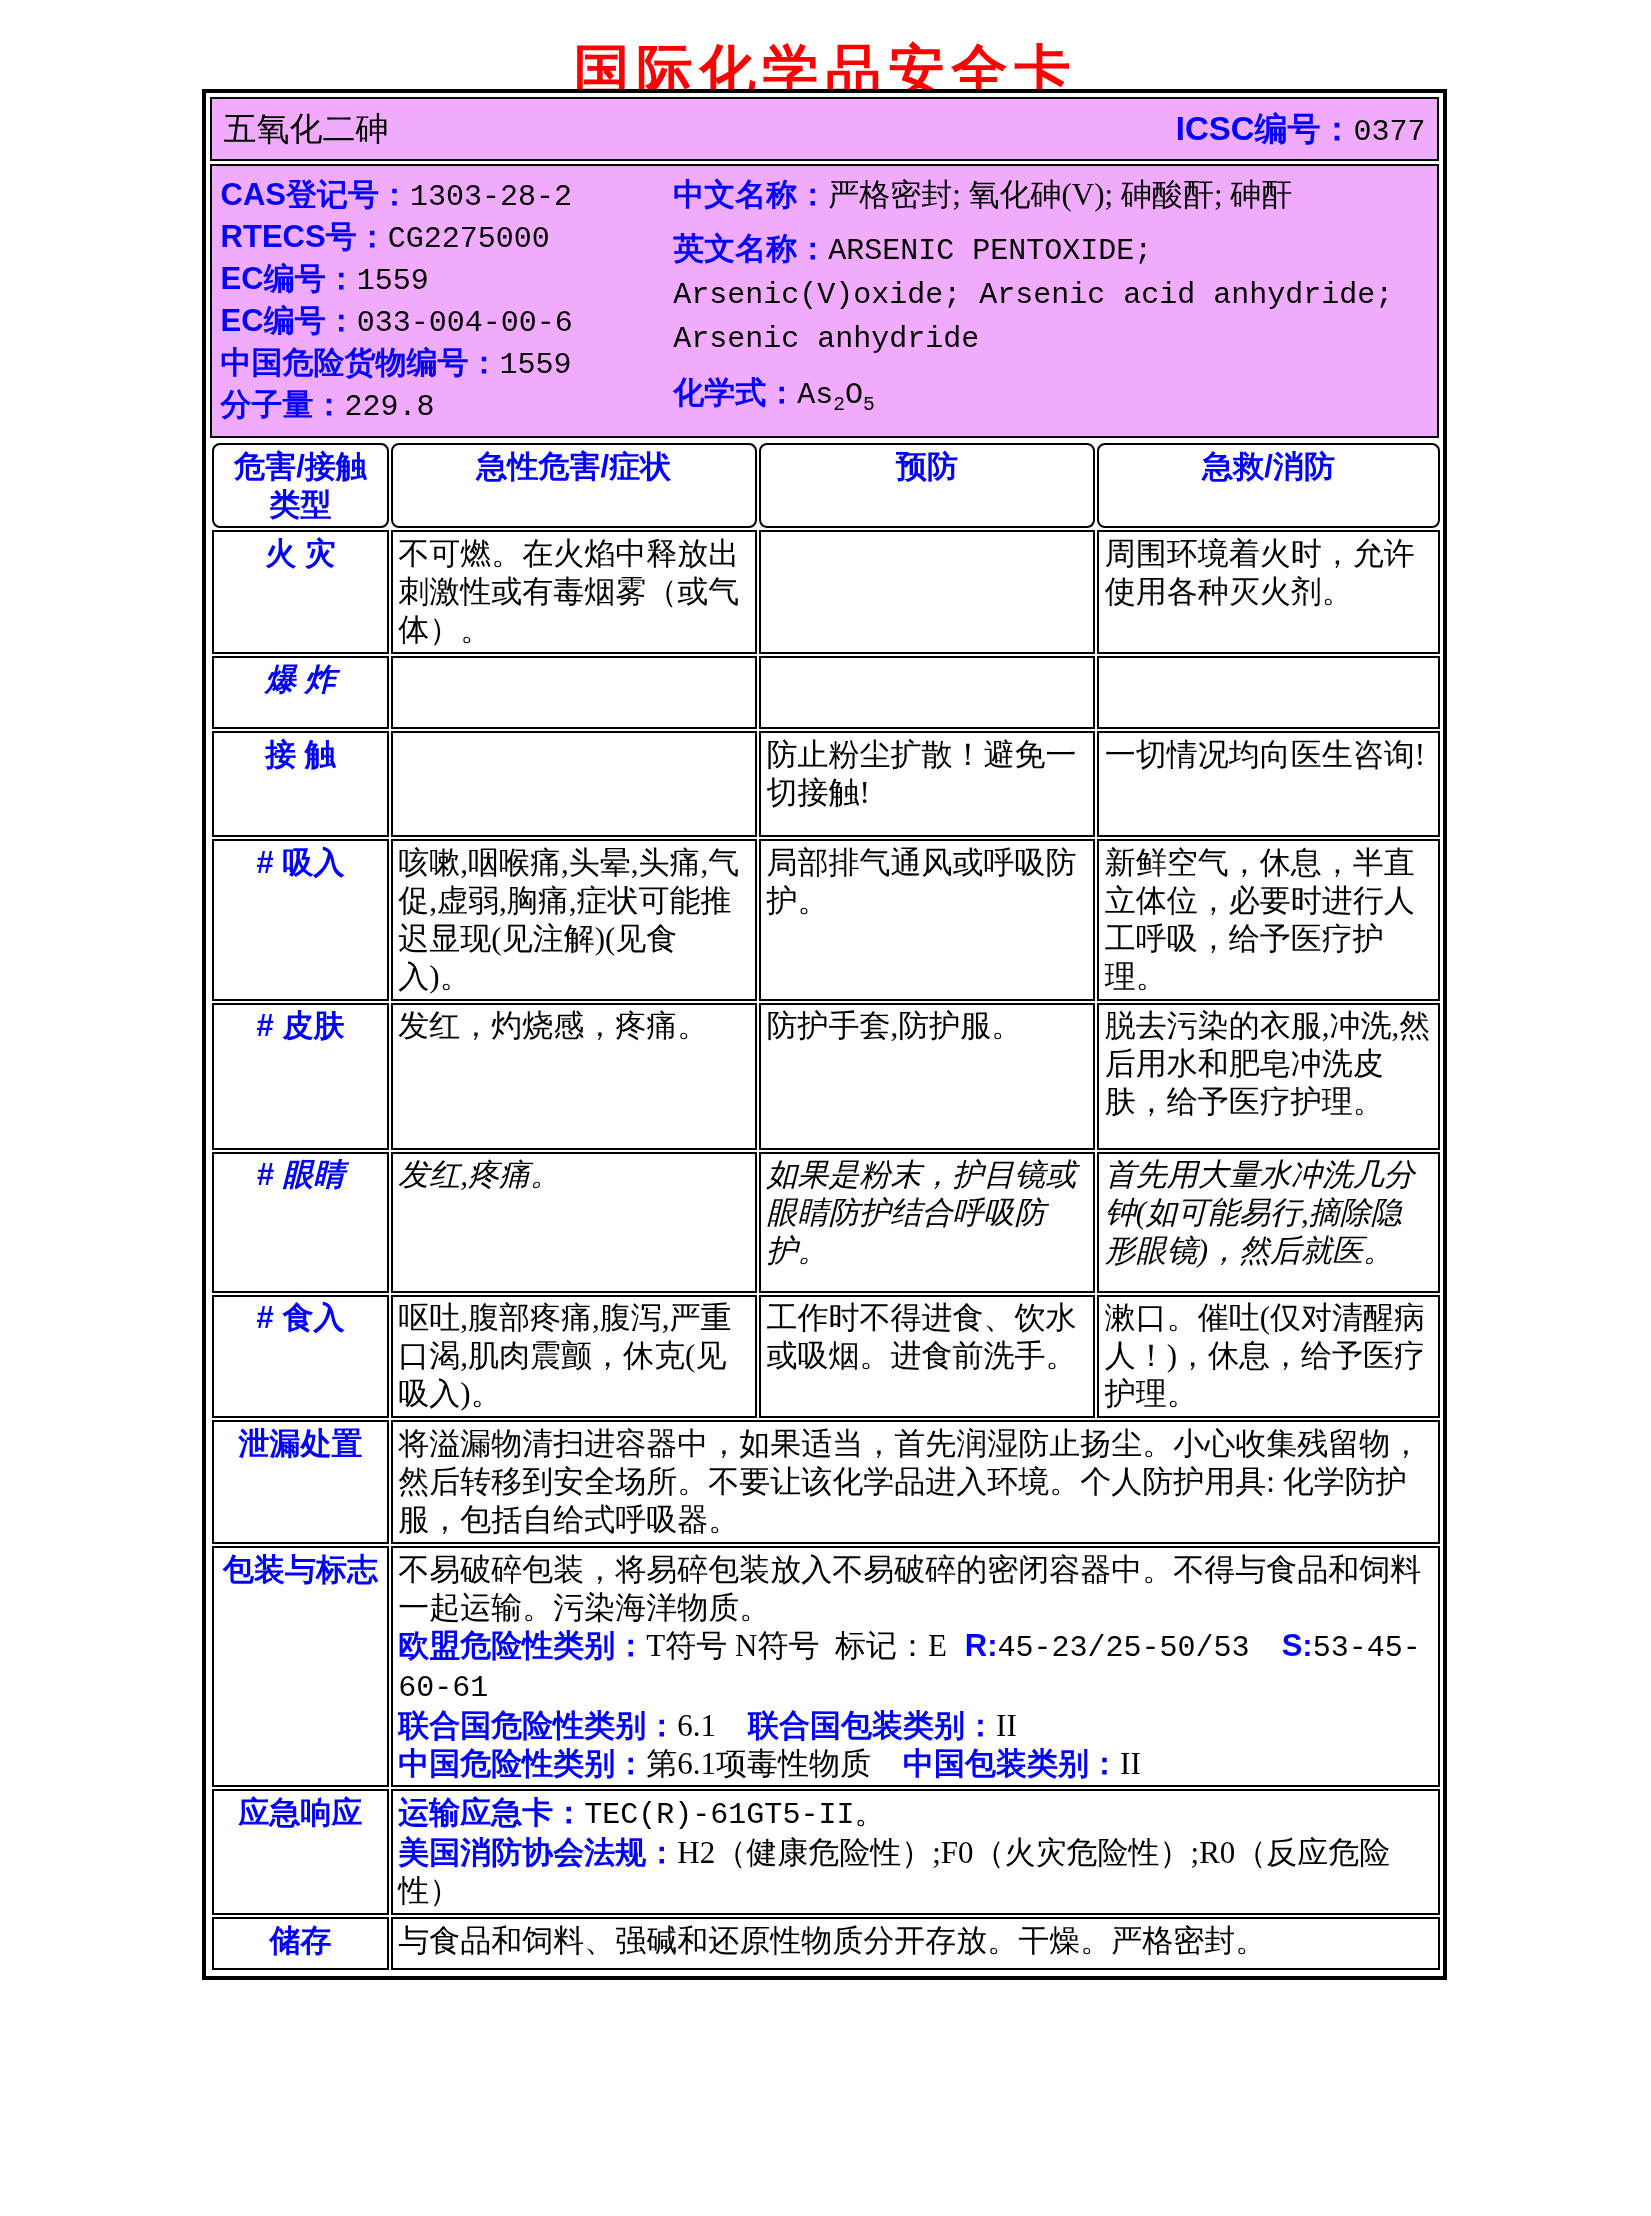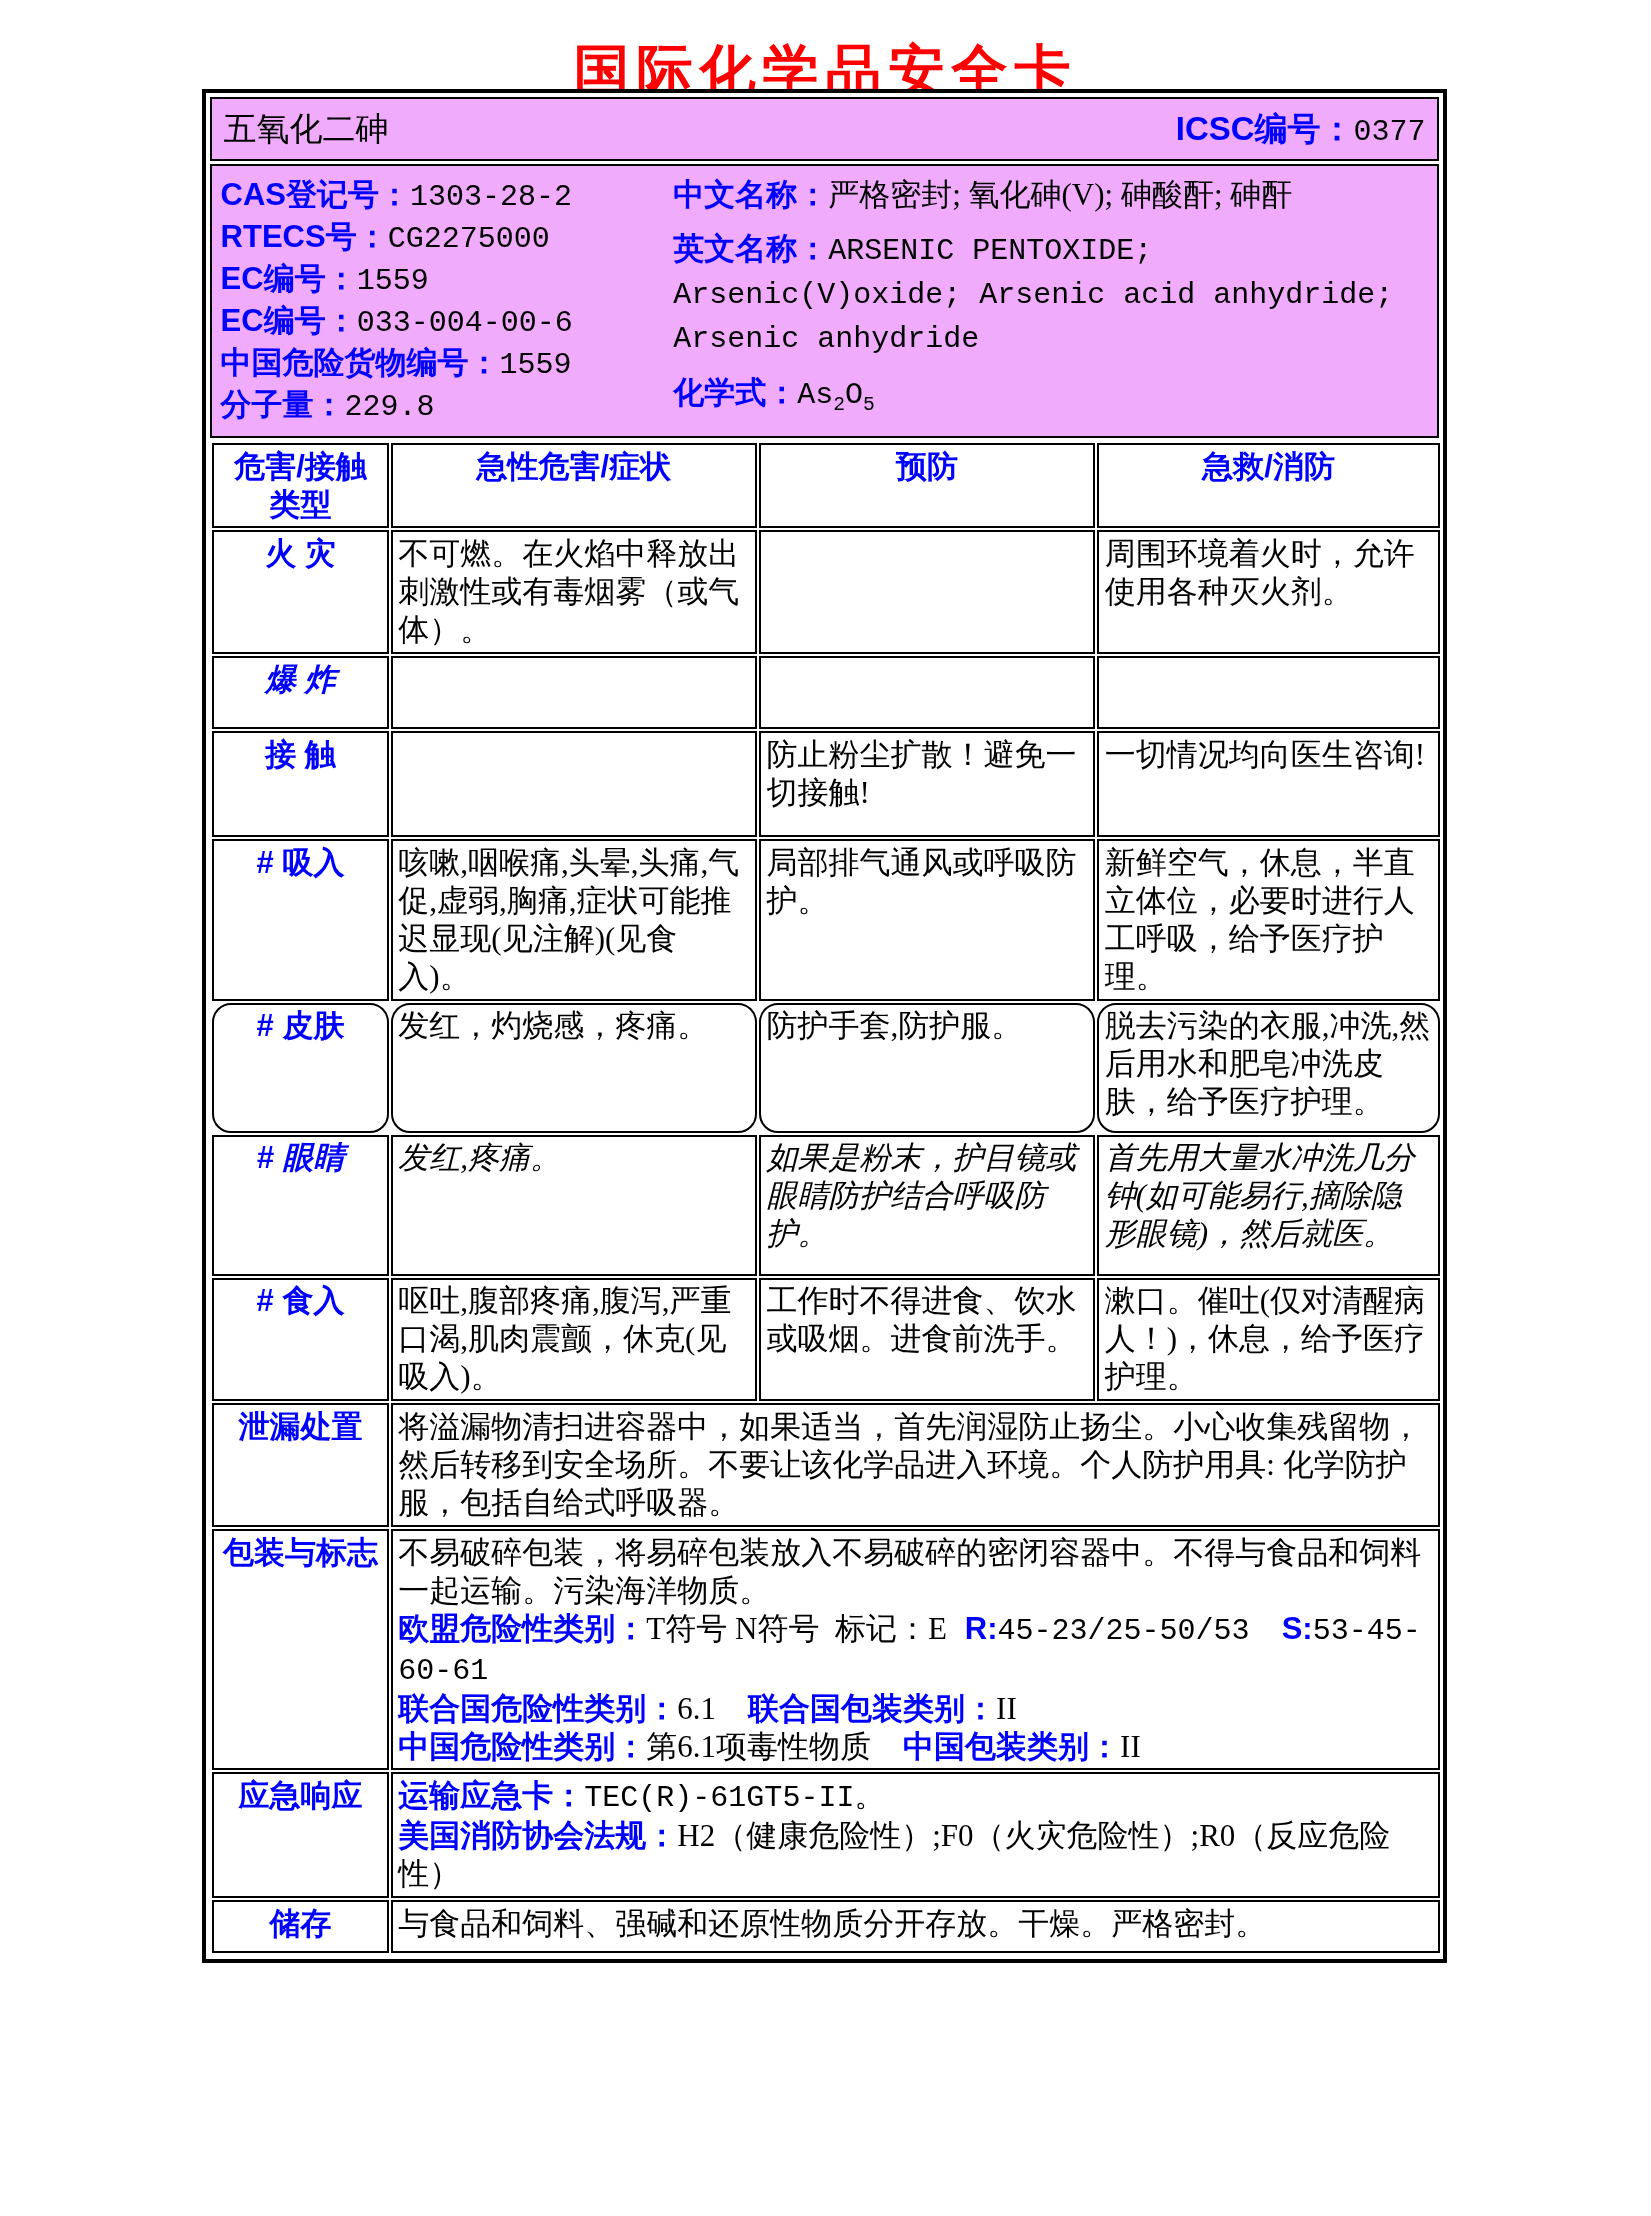--- a/index.html
+++ b/index.html
@@ -48,26 +48,26 @@
   table.main td{
     border:2.1px solid #000;box-sizing:border-box;vertical-align:top;
     padding:2.8px 5.6px;font-size:31px;line-height:38px;overflow:hidden;
   }
   td.lab{
     vertical-align:middle;text-align:center;color:#0000ff;font-weight:bold;
     font-family:"Liberation Sans","DejaVu Sans",sans-serif;
     font-size:33px;line-height:43px;white-space:pre-line;padding:2.8px;
   }
   td.hed{font-size:33px;}
-  .r1 td{height:82px;}
+  .r1 td{height:82px;border-radius:8px;}
   .r2 td{height:123px;}
   .r3 td{height:73px;font-style:italic;}
   .r4 td{height:106px;}
   .r5 td{height:152px;}
-  .r6 td{height:130px;border-radius:19px;}
+  .r6 td{height:147px;}
   .r7 td{height:141px;font-style:italic;}
   .r8 td{height:120px;}
   .r9 td{height:115px;}
   .r10 td{height:214px;}
   .r11 td{height:112px;}
   .r12 td{height:53px;}
   .gap{margin-left:18px;}
   .gap-lg{margin-left:32px;}
   .pre{white-space:pre-wrap;}
   .cellline{margin:0;}

